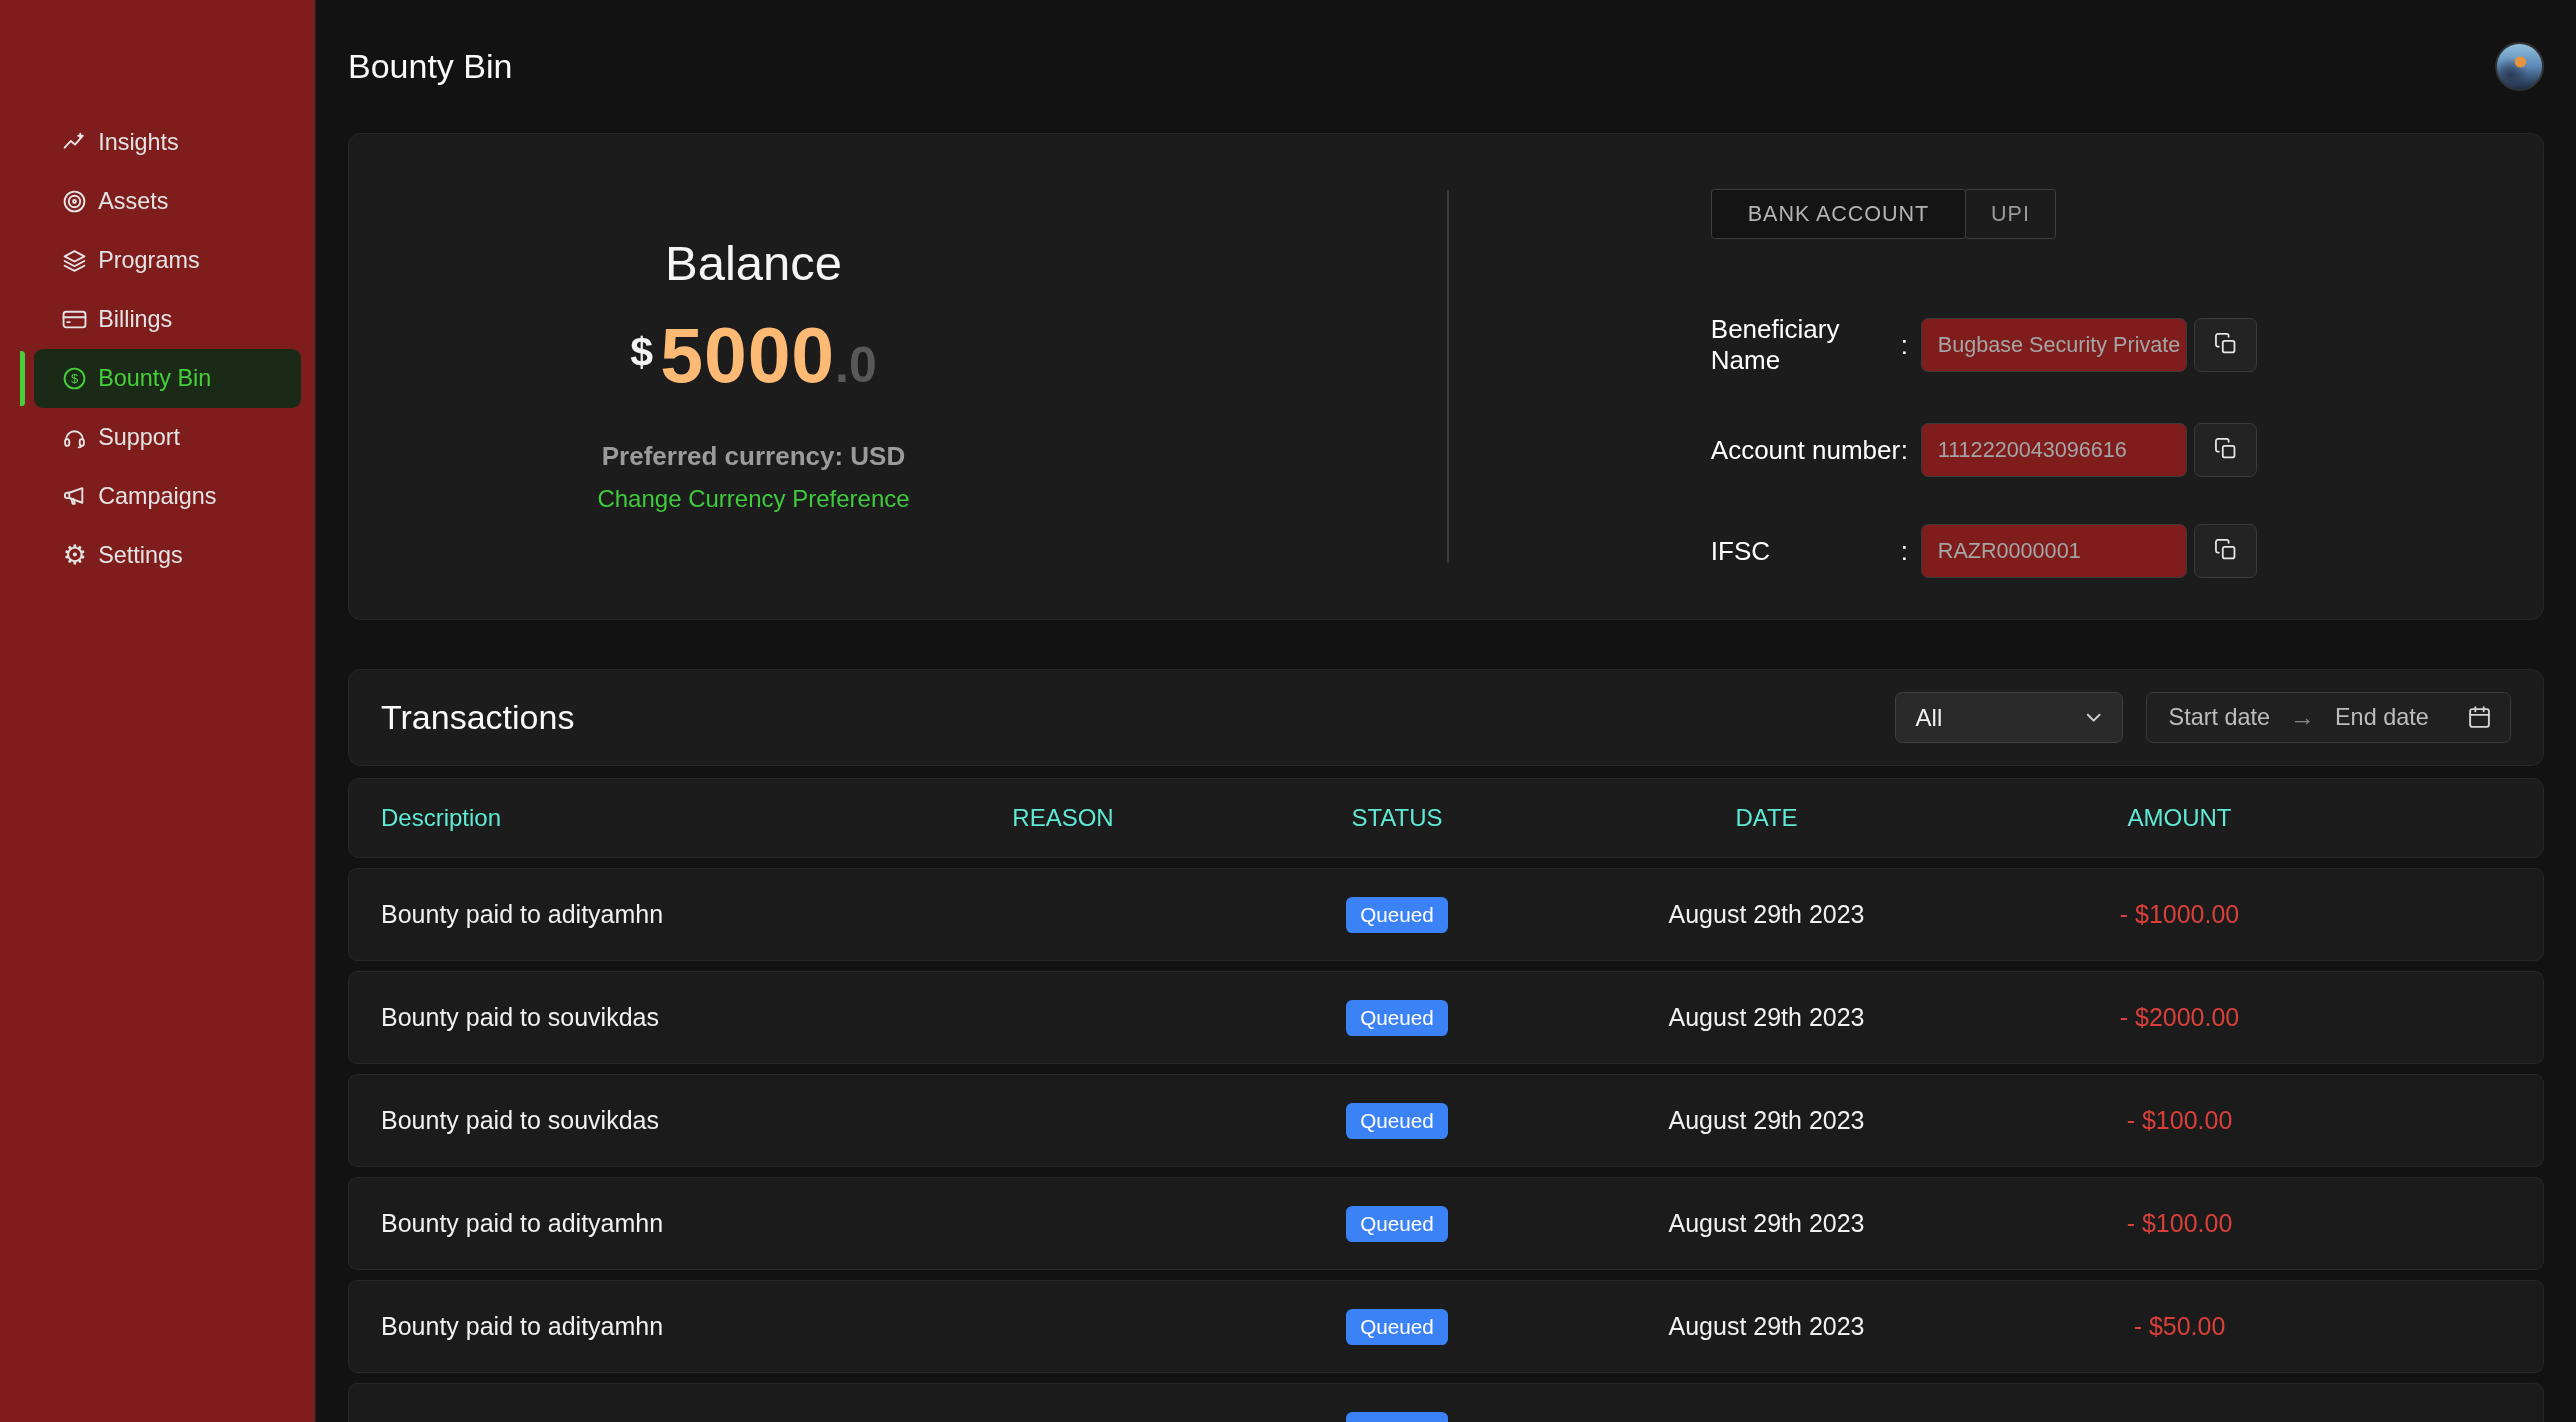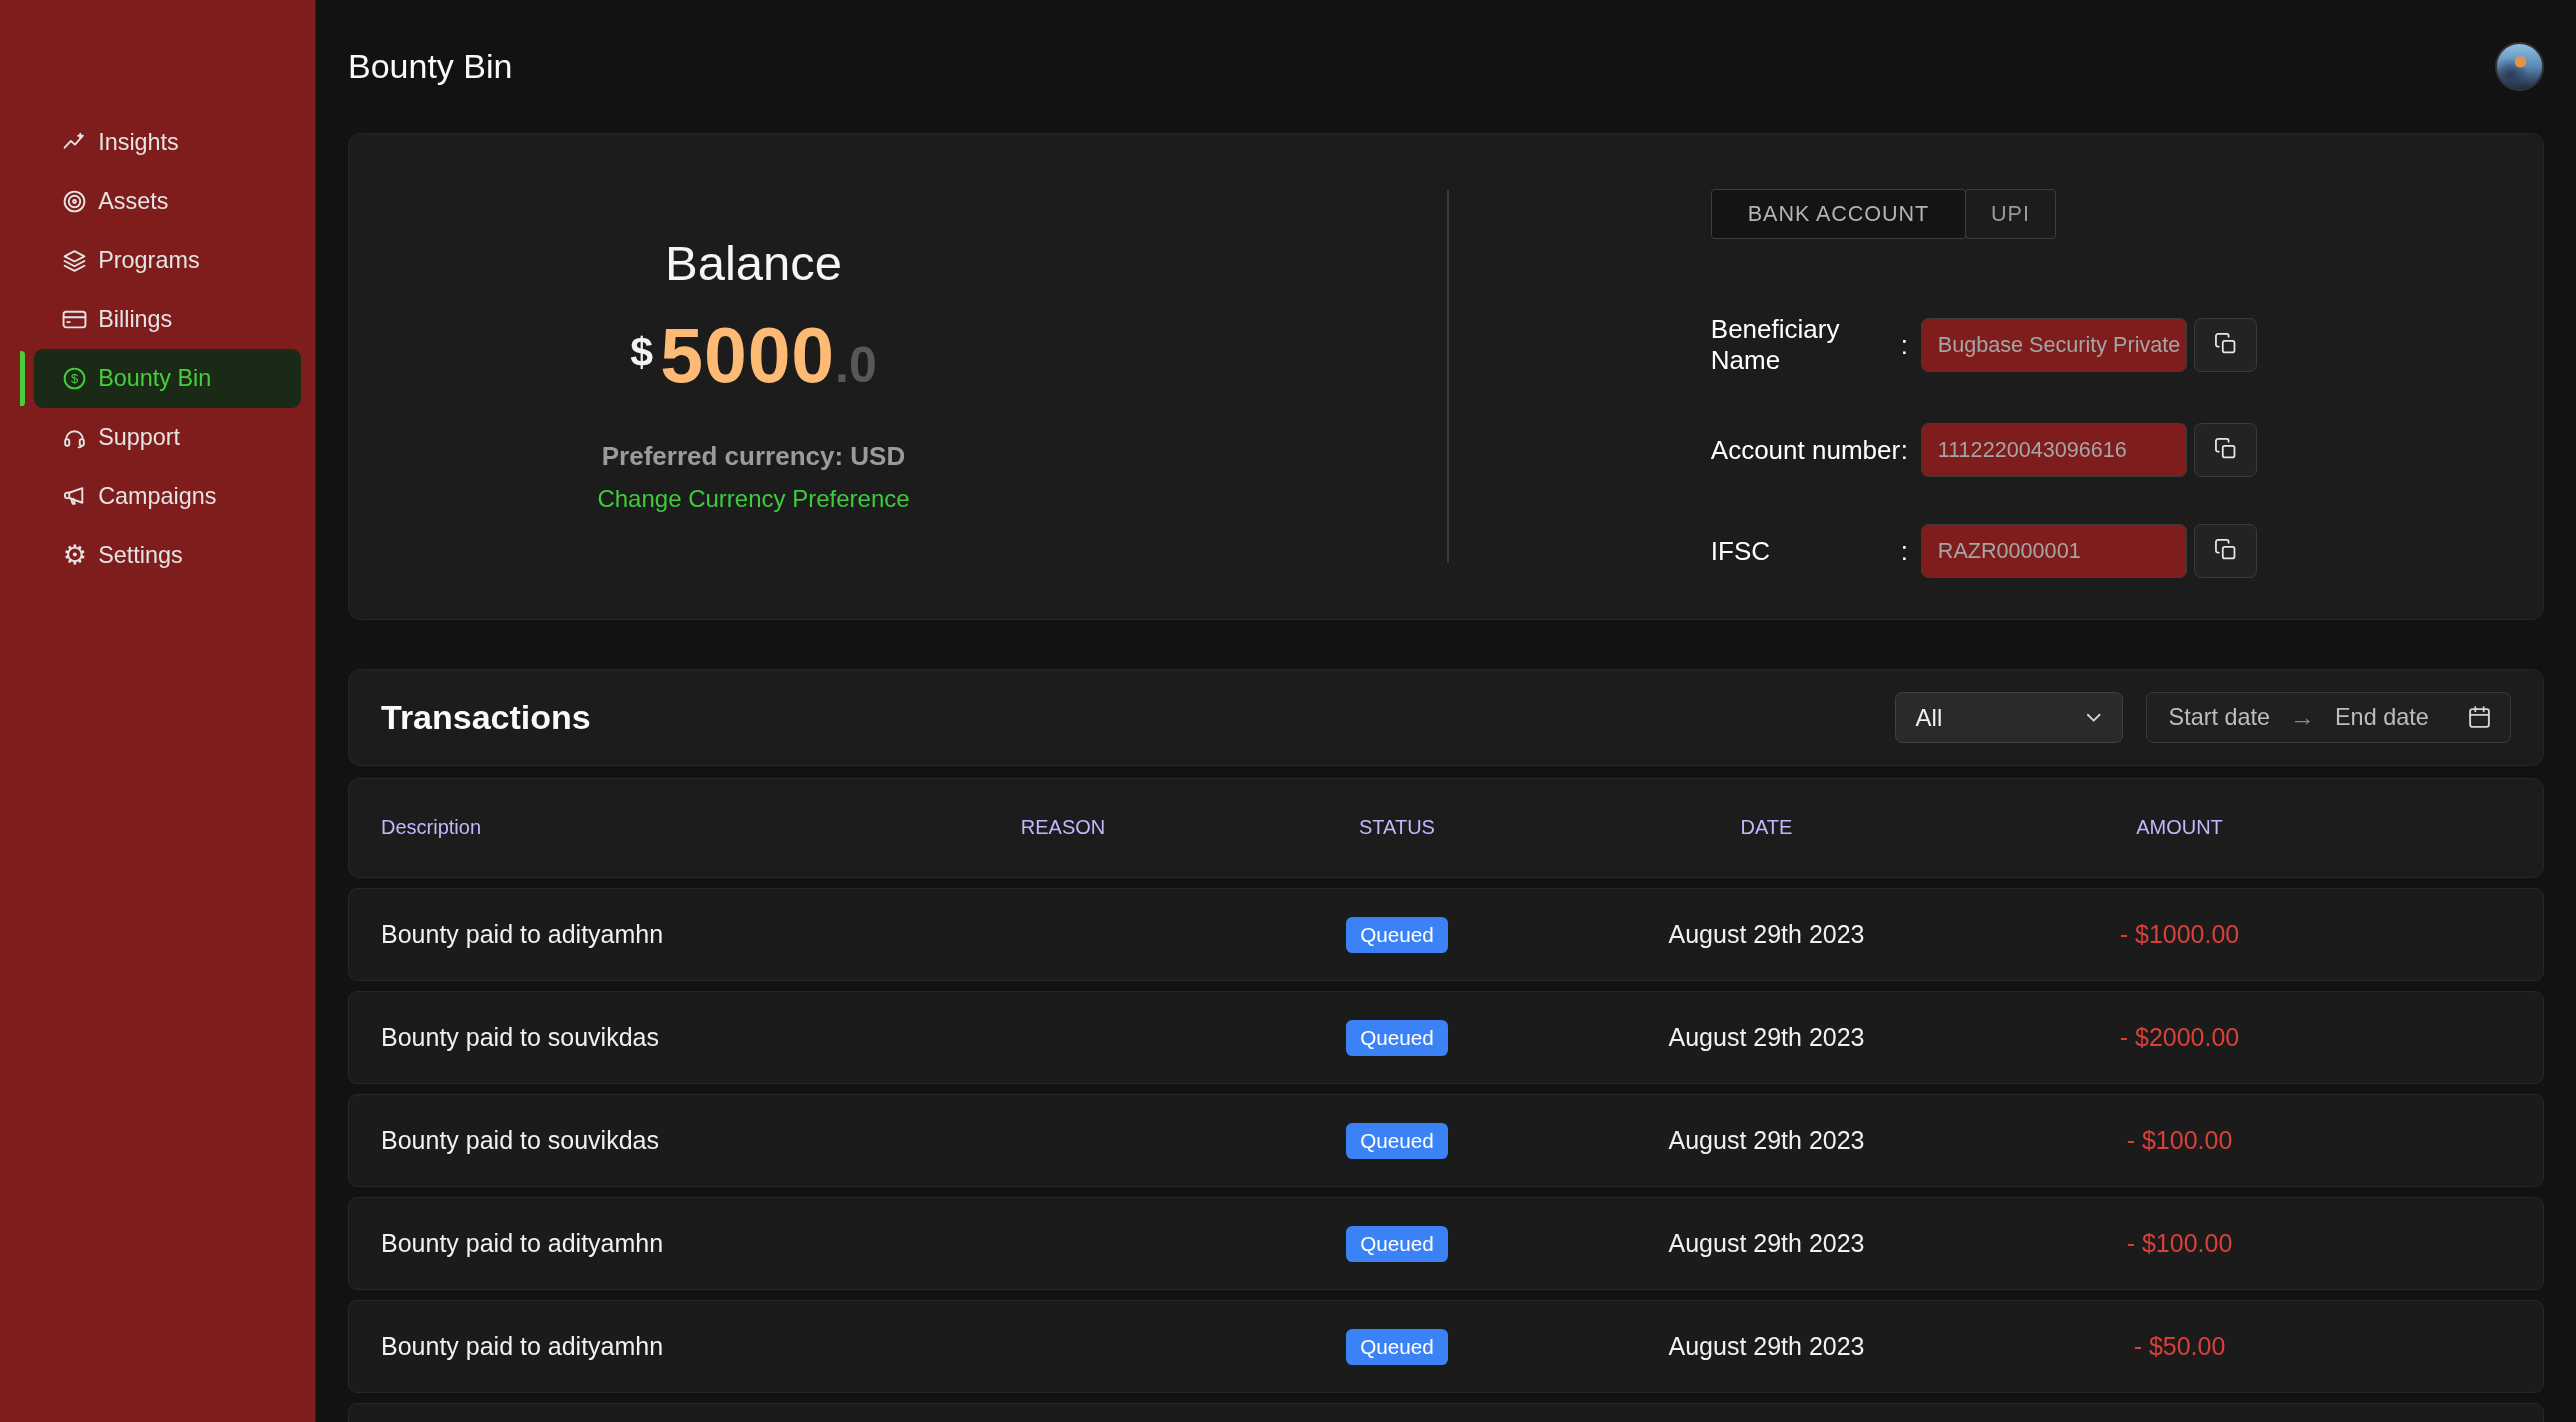--- a/index.html
+++ b/index.html
@@ -67,21 +67,21 @@
     padding:0 16px; white-space:nowrap; overflow:hidden; flex:none; }
   .copy-btn { width:63px; height:54px; margin-left:7.2px; background:#232323;
     border:0.9px solid #3b3b3b; border-radius:7.2px; display:flex; align-items:center;
     justify-content:center; cursor:pointer; flex:none; }
   .copy-btn svg { width:23.4px; height:23.4px; stroke:#e8e8e8; fill:none; stroke-width:1.8;
     stroke-linecap:round; stroke-linejoin:round; }
 
   
   .tx-header-card { height:97px; margin-top:49px; margin-bottom:11.7px; display:flex;
     align-items:center; justify-content:space-between; padding:0 32px; }
-  .tx-title { font-size:34px; font-weight:700; color:#fafafa; }
+  .tx-title { font-size:34px; font-weight:400; color:#fafafa; }
   .tx-controls { display:flex; align-items:center; gap:23.4px; }
   .select { width:228px; height:51px; background:#2a2a2a; border:0.9px solid #404040;
     border-radius:7.2px; display:flex; align-items:center; justify-content:space-between;
     padding:0 16px 0 20px; font-size:24px; color:#f0f0f0; cursor:pointer; }
   .select svg { width:23.4px; height:23.4px; stroke:#cfcfcf; fill:none; stroke-width:2;
     stroke-linecap:round; stroke-linejoin:round; }
   .daterange { width:365px; height:51px; background:#202020; border:0.9px solid #3a3a3a;
     border-radius:7.2px; display:flex; align-items:center; padding:0 18px 0 21.6px;
     font-size:23.4px; color:#bdbdbd; cursor:pointer; }
   .daterange .ph { white-space:nowrap; }
@@ -90,22 +90,22 @@
   .daterange svg { width:25px; height:25px; stroke:#d5d5d5; fill:none; stroke-width:1.8;
     stroke-linecap:round; stroke-linejoin:round; }
 
   
   .tx-grid { display:grid; grid-template-columns:557px 314px 354px 296px 1fr;
     align-items:center; }
   .col-desc { padding-left:32px; text-align:left; }
   .col-reason, .col-status, .col-amount { text-align:center; }
   .col-date { text-align:center; padding-left:89px; }
   .col-amount { padding-right:54px; }
-  .table-head { height:100px; margin-bottom:10.8px; font-size:20px; font-weight:500;
-    color:#c4b5fd; border-radius:10.8px; }
+  .table-head { height:80px; margin-bottom:10.8px; font-size:24px; font-weight:500;
+    color:#5eead4; border-radius:10.8px; }
   .tx-row { height:93px; margin-bottom:10px; background:#1b1b1b; border:0.9px solid #272727;
     border-radius:9px; font-size:25px; color:#f1f1f1; }
   .badge { display:inline-block; background:#3b82f6; color:#ffffff; font-size:20.7px;
     padding:8px 14.4px; border-radius:6.3px; line-height:1; }
   .amount { color:#d9403a; }
 </style>
 </head>
 <body>
 
 <div class="app">

